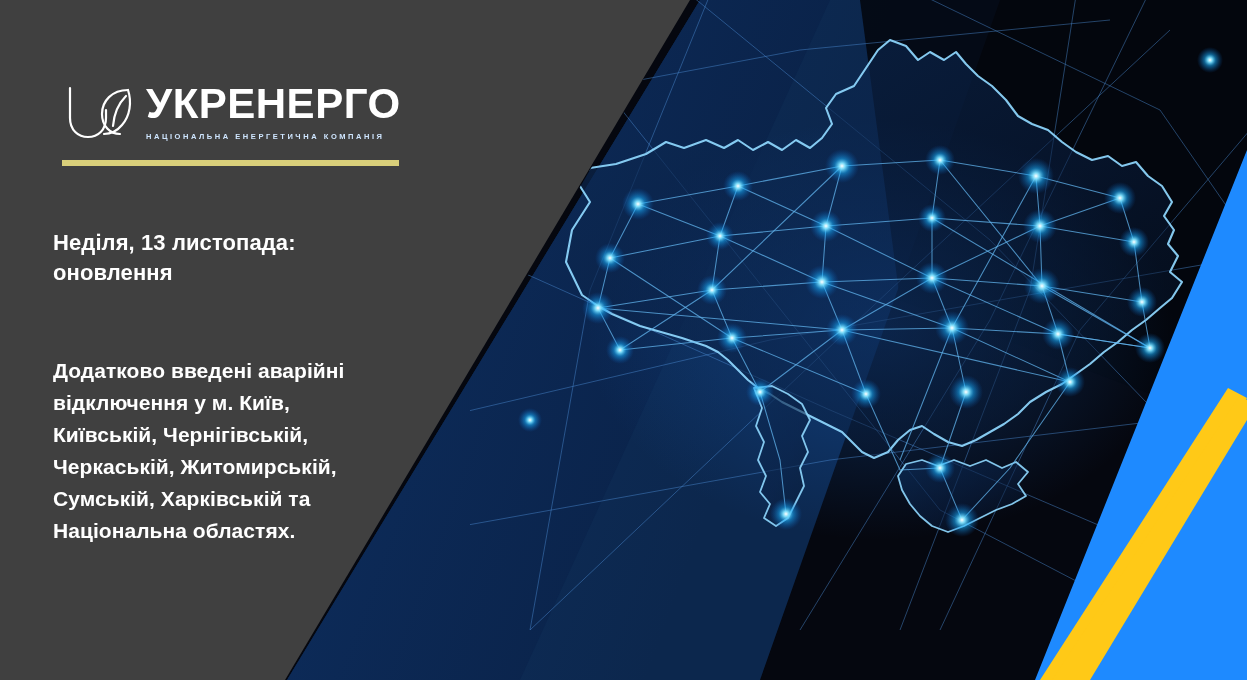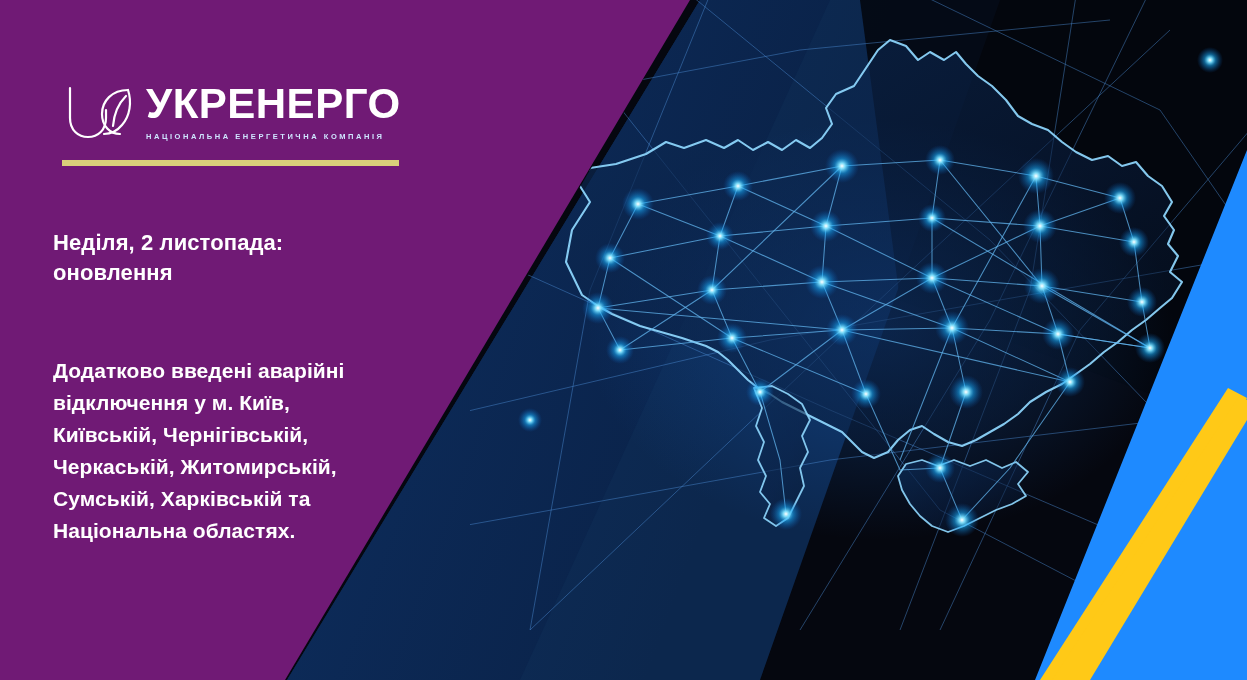--- a/index.html
+++ b/index.html
@@ -4,21 +4,21 @@
 <title>Ukrenergo announcement</title>
 <style>
   html,body{margin:0;padding:0;background:#10131a;}
   *{box-sizing:border-box;}
 
   .canvas{
     position:relative;
     width:1247px;
     height:680px;
     overflow:hidden;
-    background:#701a75;
+    background:#404040;
     font-family:"Liberation Sans","DejaVu Sans",sans-serif;
     -webkit-font-smoothing:antialiased;
   }
 
   
   .plate{position:absolute;inset:0;}
 
   
   .wedge-dark{
     background:#05070f;
@@ -266,18 +266,18 @@
         </svg>
       </span>
       <span class="logo-text">
         <span class="logo-word">УКРЕНЕРГО</span>
         <span class="logo-tagline">Національна енергетична компанія</span>
       </span>
     </div>
 
     <div class="logo-rule"></div>
 
-    <div class="headline">Неділя, 2 листопада: оновлення</div>
+    <div class="headline">Неділя, 13 листопада: оновлення</div>
 
     <div class="body-text">Додатково введені аварійні відключення у м. Київ, Київській, Чернігівській, Черкаській, Житомирській, Сумській, Харківській та Національна областях.</div>
 
   </div>
 </div>
 
 </body></html>

